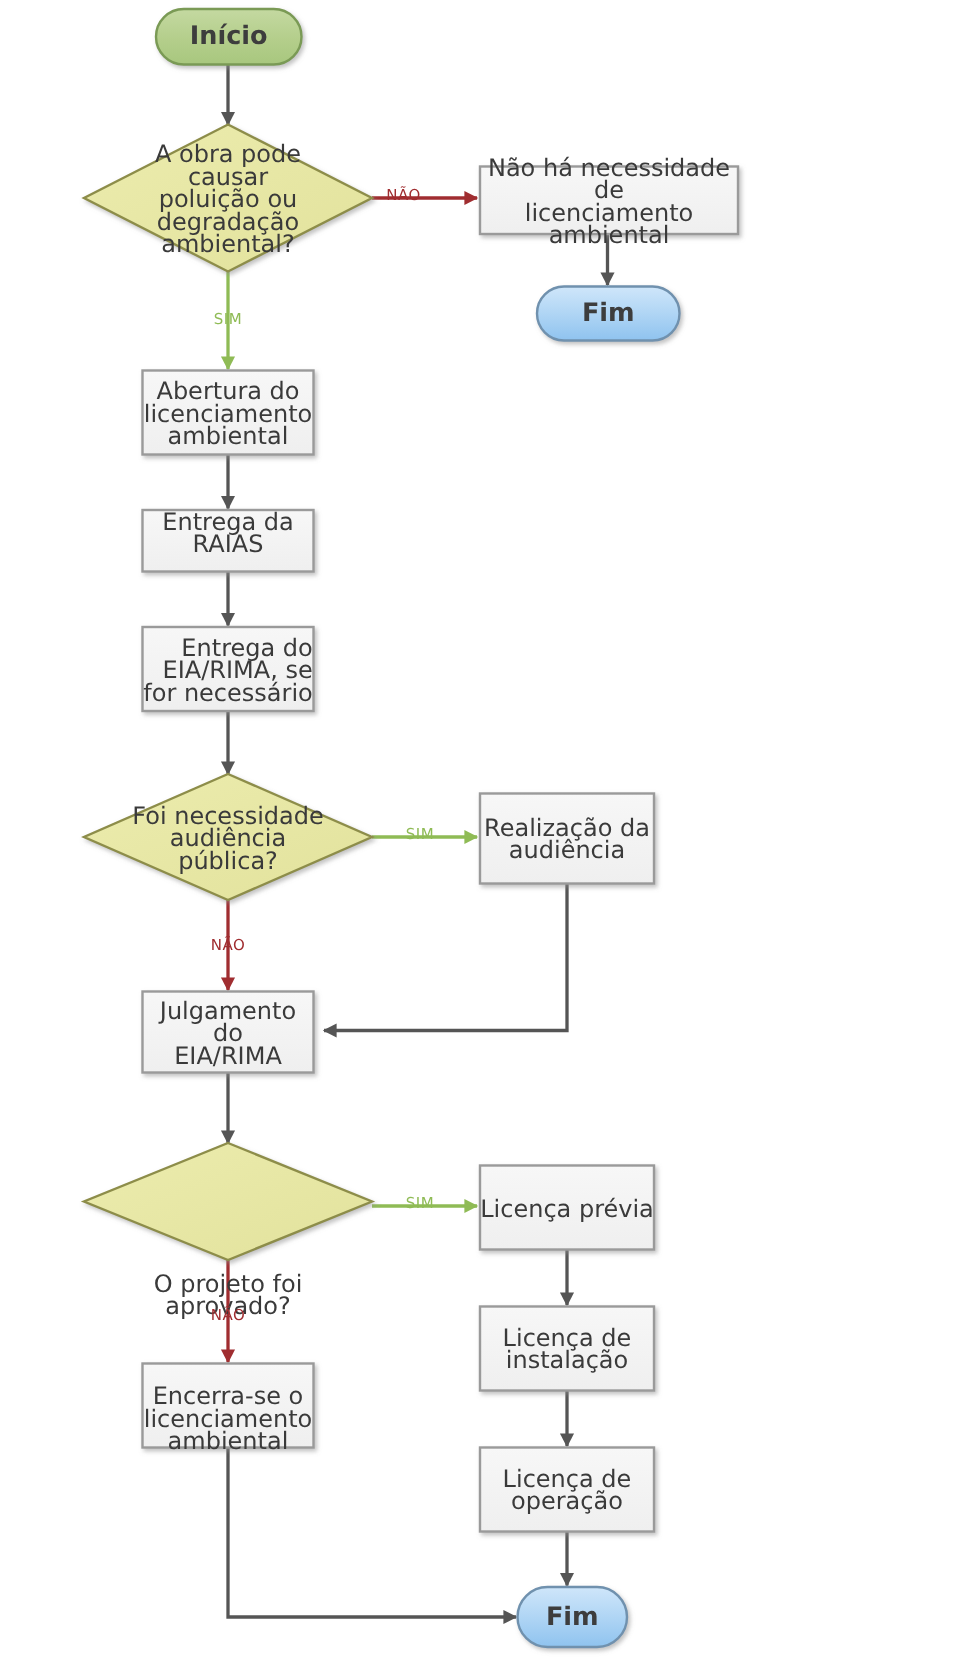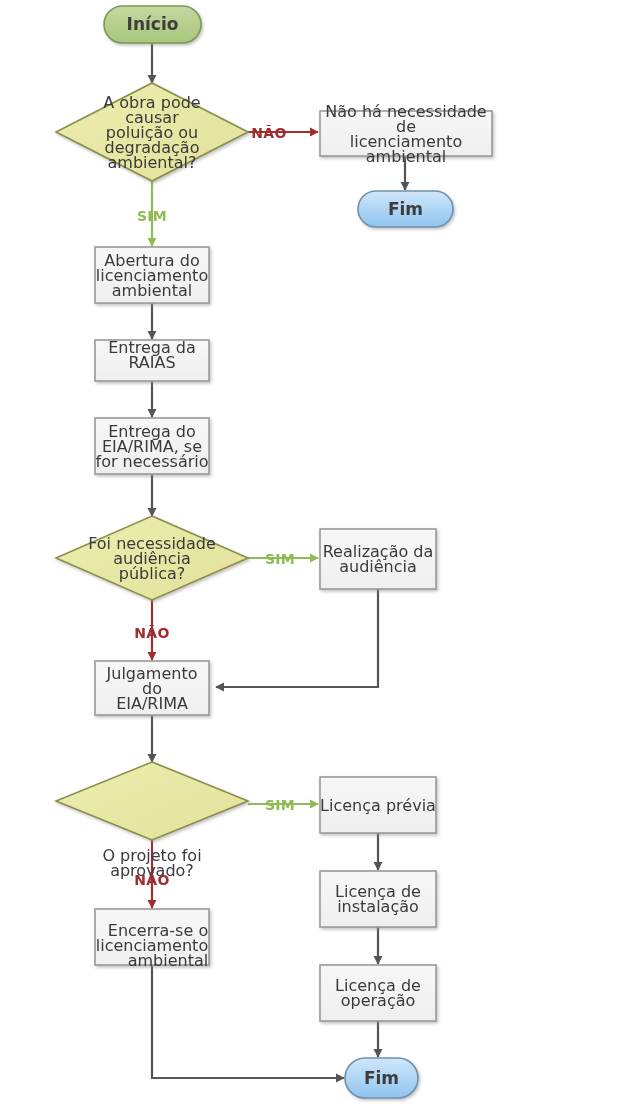--- a/index.html
+++ b/index.html
@@ -33,22 +33,22 @@
     pointer-events: none;
     white-space: pre-line;
   }
   .terminator-label {
     font-weight: bold;
     font-size: 17px;
     color: #3d3d3d;
   }
   .edge-label {
     position: absolute;
-    font-size: 14px;
-    font-weight: bold;
+    font-size: 10px;
+    font-weight: normal;
     letter-spacing: 0.3px;
     text-align: center;
   }
   .edge-label.no  { color: #a02d30; }
   .edge-label.yes { color: #8fbb55; }
 </style>
 </head>
 <body>
 
 <svg id="flow" viewBox="0 0 643 1115" xmlns="http://www.w3.org/2000/svg">
@@ -172,21 +172,21 @@
 
 <div class="node-label terminator-label" style="left:358px;top:191px;width:95px;height:36px;">Fim</div>
 
 <div class="node-label" style="left:95px;top:247px;width:114px;height:56px;">Abertura do
 licenciamento
 ambiental</div>
 
 <div class="node-label" style="left:95px;top:340px;width:114px;height:30px;">Entrega da
 RAIAS</div>
 
-<div class="node-label" style="left:95px;top:418px;width:114px;height:56px;">Entrega do
+<div class="node-label" style="left:95px;top:418px;width:114px;height:56px;text-align:right;">Entrega do
 EIA/RIMA, se
 for necessário</div>
 
 <div class="node-label" style="left:80px;top:530px;width:144px;height:56px;">Foi necessidade
 audiência
 pública?</div>
 
 <div class="node-label" style="left:320px;top:529px;width:116px;height:60px;">Realização da
 audiência</div>
 
@@ -197,21 +197,21 @@
 aprovado?</div>
 
 <div class="node-label" style="left:320px;top:777px;width:116px;height:56px;">Licença prévia</div>
 
 <div class="node-label" style="left:320px;top:871px;width:116px;height:56px;">Licença de
 instalação</div>
 
 <div class="node-label" style="left:320px;top:965px;width:116px;height:56px;">Licença de
 operação</div>
 
-<div class="node-label" style="left:95px;top:909px;width:114px;height:72px;text-align:right;">Encerra-se o
+<div class="node-label" style="left:95px;top:909px;width:114px;height:72px;">Encerra-se o
 licenciamento
 ambiental</div>
 
 <div class="node-label terminator-label" style="left:345px;top:1058px;width:73px;height:40px;">Fim</div>
 
 <div class="edge-label no" style="left:248px;top:125px;width:42px;">NÃO</div>
 
 <div class="edge-label yes" style="left:131px;top:208px;width:42px;">SIM</div>
 
 <div class="edge-label yes" style="left:259px;top:551px;width:42px;">SIM</div>

